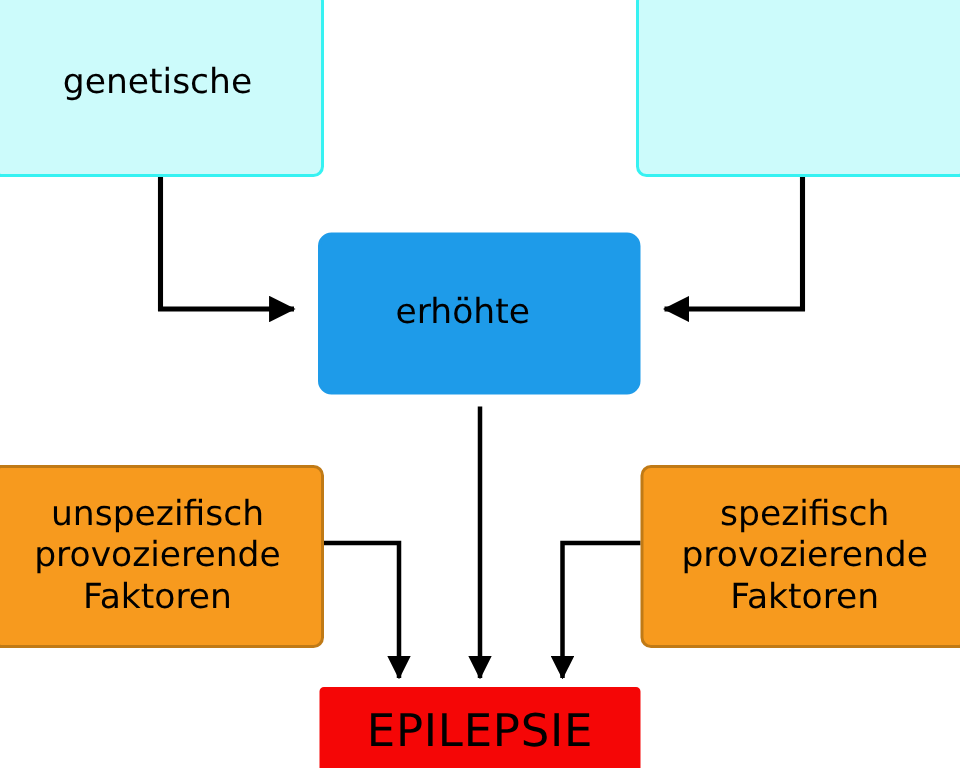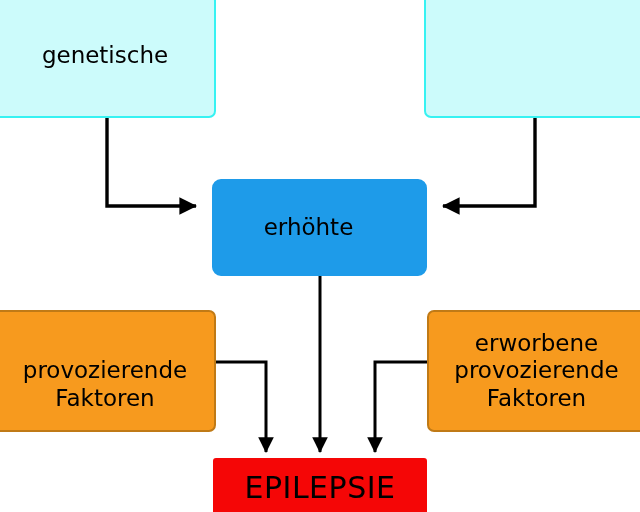--- a/index.html
+++ b/index.html
@@ -62,27 +62,26 @@
     left: 424px;
     top: -6px;
     width: 222px;
     height: 124px;
   }
   
   #node-seizure {
     left: 212px;
     top: 155px;
     width: 215px;
-    height: 97px;
+    height: 108px;
     background: #1e9be9;
     border-color: #1e9be9;
     border-radius: 9px;
     font-size: 23px;
     overflow: visible;
-    margin-top: 24px;
   }
   #node-seizure .label {
     width: 260px;
     margin-left: -22px;
   }
   
   .node-orange {
     background: #f79a1e;
     border-color: #c07a16;
     border-radius: 7px;
@@ -148,24 +147,24 @@
 
   <div class="node node-cyan" id="node-acquired">
     <span class="label"><br></span>
   </div>
 
   <div class="node" id="node-seizure">
     <span class="label"><span>erhöhte</span><br></span>
   </div>
 
   <div class="node node-orange" id="node-unspecific">
-    <span class="label"><br><span>provozierende</span><br><span>Faktoren</span></span>
+    <span class="label"><span>unspezifisch</span><br><span>provozierende</span><br><span>Faktoren</span></span>
   </div>
 
   <div class="node node-orange" id="node-specific">
-    <span class="label"><span>erworbene</span><br><span>provozierende</span><br><span>Faktoren</span></span>
+    <span class="label"><span>spezifisch</span><br><span>provozierende</span><br><span>Faktoren</span></span>
   </div>
 
   <div class="node" id="node-epilepsy">
     <span class="label">EPILEPSIE</span>
   </div>
 
 </div>
 
 </body></html>

